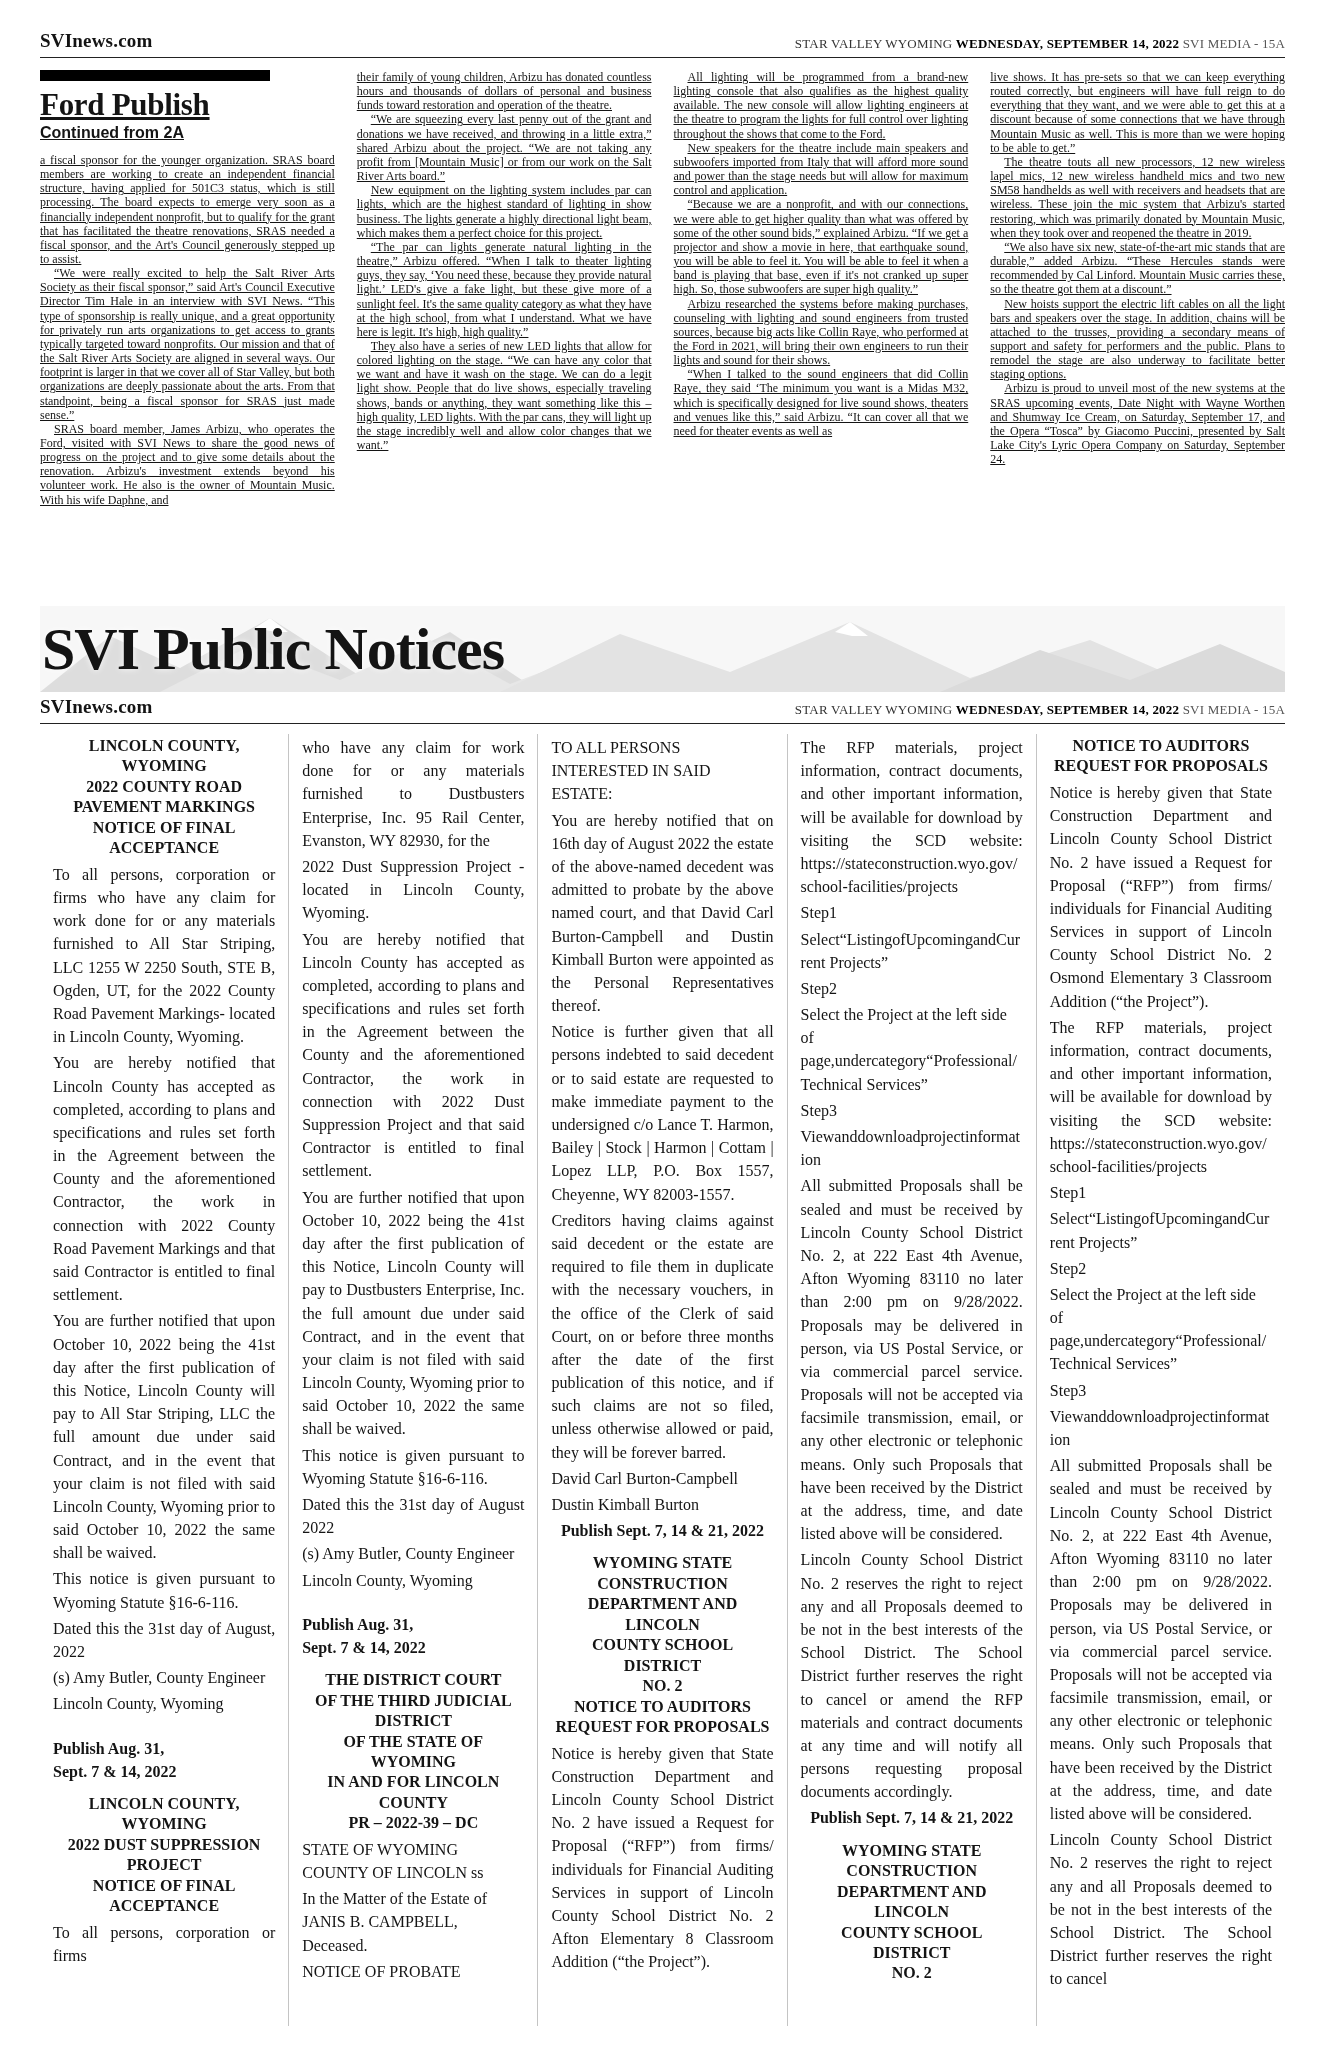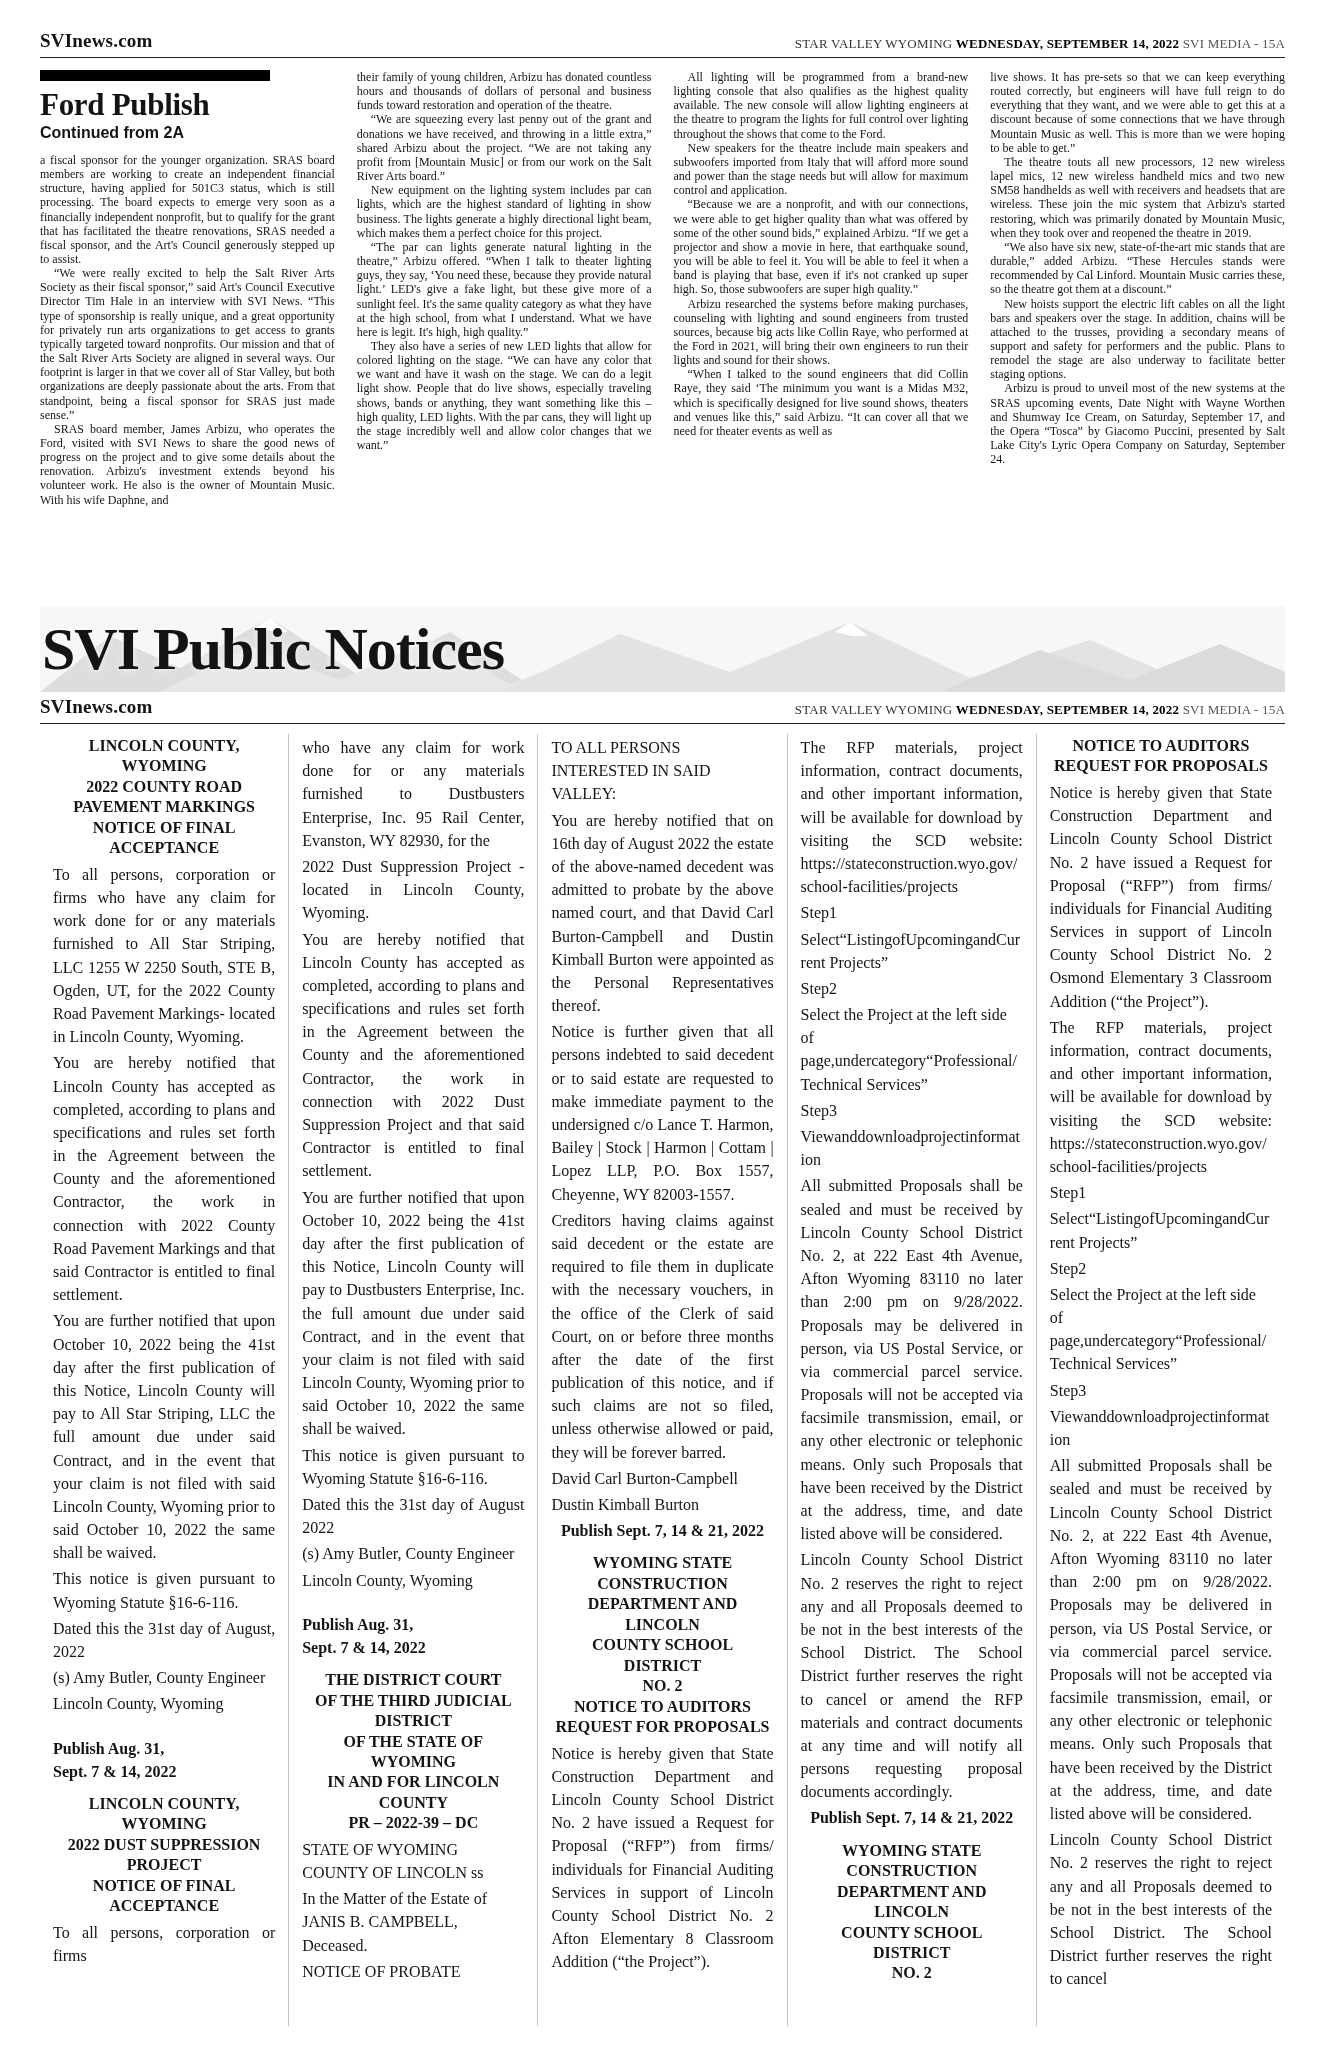--- a/index.html
+++ b/index.html
@@ -16,21 +16,21 @@
     display:flex; justify-content:space-between; align-items:flex-end;
     border-bottom:1.5px solid #222; padding-bottom:5px;
   }
   .masthead .site { font-weight:bold; font-size:19px; letter-spacing:.2px; }
   .masthead .dateline { font-size:13px; letter-spacing:.2px; color:#333; }
   .masthead .dateline b { color:#000; }
   .masthead .dateline .media { color:#555; }
 
   
   .article { display:flex; gap:22px; margin-top:12px; height:528px; overflow:hidden; }
-  .art-col { flex:1 1 0; font-size:12px; line-height:1.18; text-align:justify; hyphens:auto; }
+  .art-col { flex:1 1 0; font-size:12px; line-height:1.18; text-align:justify; hyphens:auto;text-decoration:underline; }
   .title-block { margin-bottom:10px; }
   .title-bar { width:230px; height:11px; background:#000; margin-bottom:8px; }
   .art-title { font-size:31px; font-weight:bold; line-height:1.0; letter-spacing:-.3px; }
   .continued { font-family:"Liberation Sans", sans-serif; font-weight:bold; font-size:16px; margin-top:4px; }
 
   
   .fl-p  { text-align:justify; text-indent:14px; hyphens:auto; }
   .fl-pc { text-align:justify; hyphens:auto; }
   .fl-l  { text-align:left; hyphens:auto; }
   .fl-h  { font-weight:bold; text-align:center; white-space:pre-line; margin:11px 4px 4px 4px; line-height:1.28; }
@@ -172,21 +172,21 @@
 DISTRICT
 OF THE STATE OF WYOMING
 IN AND FOR LINCOLN
 COUNTY
 PR – 2022-39 – DC</div>
         <div class="fl-l">STATE OF WYOMING COUNTY OF LINCOLN ss</div>
         <div class="fl-l">In the Matter of the Estate of JANIS B. CAMPBELL, Deceased.</div>
         <div class="fl-l">NOTICE OF PROBATE</div>
       </div>
     <div class="not-col">
-        <div class="fl-l">TO ALL PERSONS INTERESTED IN SAID VALLEY:</div>
+        <div class="fl-l">TO ALL PERSONS INTERESTED IN SAID ESTATE:</div>
         <div class="fl-pc">You are hereby notified that on 16th day of August 2022 the estate of the above-named decedent was admitted to probate by the above named court, and that David Carl Burton-Campbell and Dustin Kimball Burton were appointed as the Personal Representatives thereof.</div>
         <div class="fl-pc">Notice is further given that all persons indebted to said decedent or to said estate are requested to make immediate payment to the undersigned c/o Lance T. Harmon, Bailey | Stock | Harmon | Cottam | Lopez LLP, P.O. Box 1557, Cheyenne, WY 82003-1557.</div>
         <div class="fl-pc">Creditors having claims against said decedent or the estate are required to file them in duplicate with the necessary vouchers, in the office of the Clerk of said Court, on or before three months after the date of the first publication of this notice, and if such claims are not so filed, unless otherwise allowed or paid, they will be forever barred.</div>
         <div class="fl-l">David Carl Burton-Campbell</div>
         <div class="fl-l">Dustin Kimball Burton</div>
         <div class="fl-c">Publish Sept. 7, 14 &amp; 21, 2022</div>
         <div class="fl-h">WYOMING STATE
 CONSTRUCTION
 DEPARTMENT AND LINCOLN
 COUNTY SCHOOL DISTRICT

